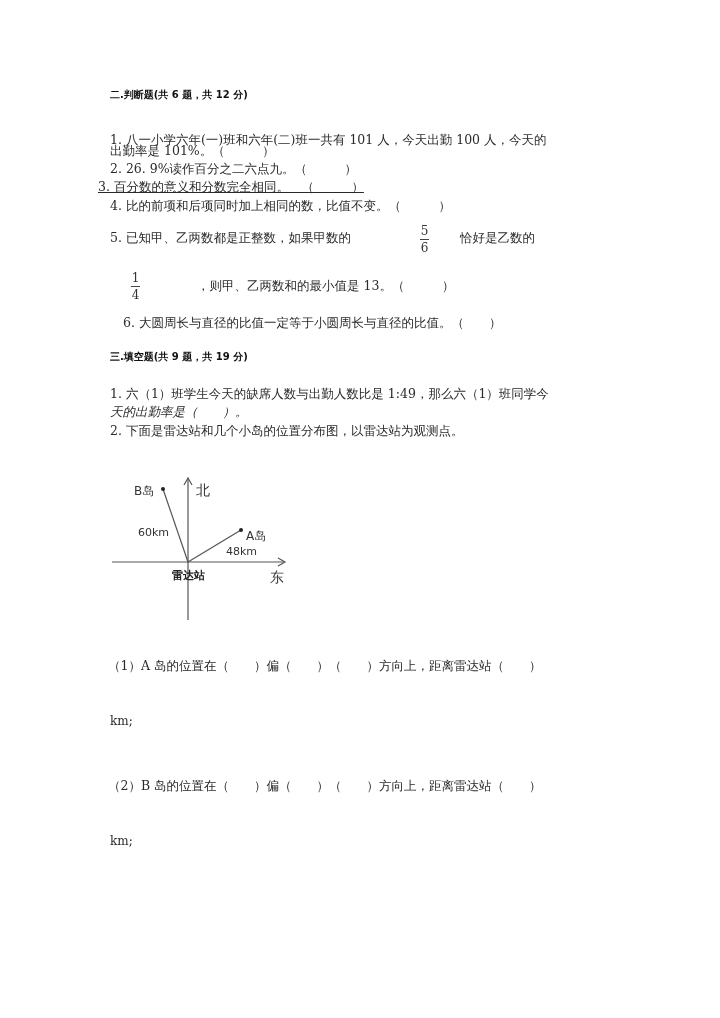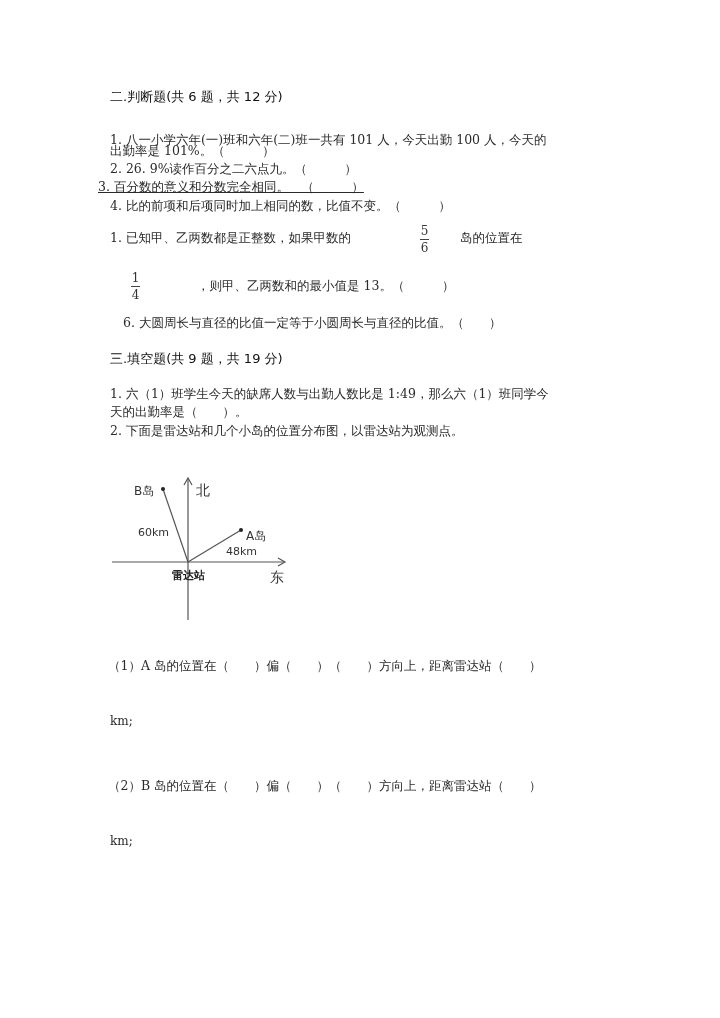--- a/index.html
+++ b/index.html
@@ -1,56 +1,56 @@
 <!DOCTYPE html>
 <html><head>
 <meta charset="utf-8">
 <style>
   html, body { margin: 0; padding: 0; background: #ffffff; }
   body { width: 720px; height: 1018px; position: relative; overflow: hidden;
          font-family: "DejaVu Serif", "Liberation Serif", serif; color: #222; }
   .abs { position: absolute; white-space: nowrap; }
-  .heading { font-family: "DejaVu Sans", "Liberation Sans", sans-serif; font-weight: normal; font-size: 13px; color: #111; }
+  .heading { font-family: "DejaVu Sans", "Liberation Sans", sans-serif; font-weight: bold; font-size: 10px; color: #111; }
   .line { font-size: 12.5px; line-height: 18px; color: #2a2a2a; }
   .frac { position: absolute; display: flex; flex-direction: column; align-items: center; font-size: 12px; color: #333; line-height: 14px; }
   .frac .bar { width: 9px; height: 1px; background: #444; margin: 1px 0; }
   svg text { font-family: "DejaVu Sans", "Liberation Sans", sans-serif; }
 </style>
 </head>
 <body>
 
 <div class="abs heading" style="left:110px; top:88px;">二.判断题(共 6 题，共 12 分)</div>
 
 <div class="abs line" style="left:110px; top:124px;margin-top:7px;">1. 八一小学六年(一)班和六年(二)班一共有 101 人，今天出勤 100 人，今天的</div>
 <div class="abs line" style="left:110px; top:142px;">出勤率是 101%。（　　　）</div>
 <div class="abs line" style="left:110px; top:160px;text-align:center;">2. 26. 9%读作百分之二六点九。（　　　）</div>
 <div class="abs line" style="left:98px; top:178px;text-decoration:underline;">3. 百分数的意义和分数完全相同。　（　　　）</div>
 <div class="abs line" style="left:110px; top:197px;">4. 比的前项和后项同时加上相同的数，比值不变。（　　　）</div>
 
-<div class="abs line" style="left:110px; top:229px;">1. 已知甲、乙两数都是正整数，如果甲数的</div>
+<div class="abs line" style="left:110px; top:229px;">5. 已知甲、乙两数都是正整数，如果甲数的</div>
 <div class="frac" style="left:420px; top:224px;">
   <span>5</span>
   <span class="bar"></span>
   <span>6</span>
 </div>
-<div class="abs line" style="left:460px; top:229px;">岛的位置在</div>
+<div class="abs line" style="left:460px; top:229px;">恰好是乙数的</div>
 
 <div class="frac" style="left:131px; top:271px;">
   <span>1</span>
   <span class="bar"></span>
   <span>4</span>
 </div>
 <div class="abs line" style="left:170px; top:277px;margin-left:27px;">，则甲、乙两数和的最小值是 13。（　　　）</div>
 
 <div class="abs line" style="left:110px; top:314px;margin-left:13px;">6. 大圆周长与直径的比值一定等于小圆周长与直径的比值。（　　）</div>
 
 <div class="abs heading" style="left:110px; top:350px;">三.填空题(共 9 题，共 19 分)</div>
 
 <div class="abs line" style="left:110px; top:385px;">1. 六（1）班学生今天的缺席人数与出勤人数比是 1:49，那么六（1）班同学今</div>
-<div class="abs line" style="left:110px; top:403px;">天的出勤率是（　　）。</div>
+<div class="abs line" style="left:110px; top:403px;font-style:italic;">天的出勤率是（　　）。</div>
 <div class="abs line" style="left:110px; top:422px;">2. 下面是雷达站和几个小岛的位置分布图，以雷达站为观测点。</div>
 
 <svg class="abs" style="left:100px; top:465px;" width="200" height="160" viewBox="0 0 200 160">
 
   <line x1="88" y1="155" x2="88" y2="14" stroke="#555" stroke-width="1.2"></line>
   <polyline points="84,20 88,13 92,20" fill="none" stroke="#555" stroke-width="1.2"></polyline>
 
   <line x1="12" y1="97" x2="184" y2="97" stroke="#555" stroke-width="1.2"></line>
   <polyline points="178,93 185,97 178,101" fill="none" stroke="#555" stroke-width="1.2"></polyline>
 

